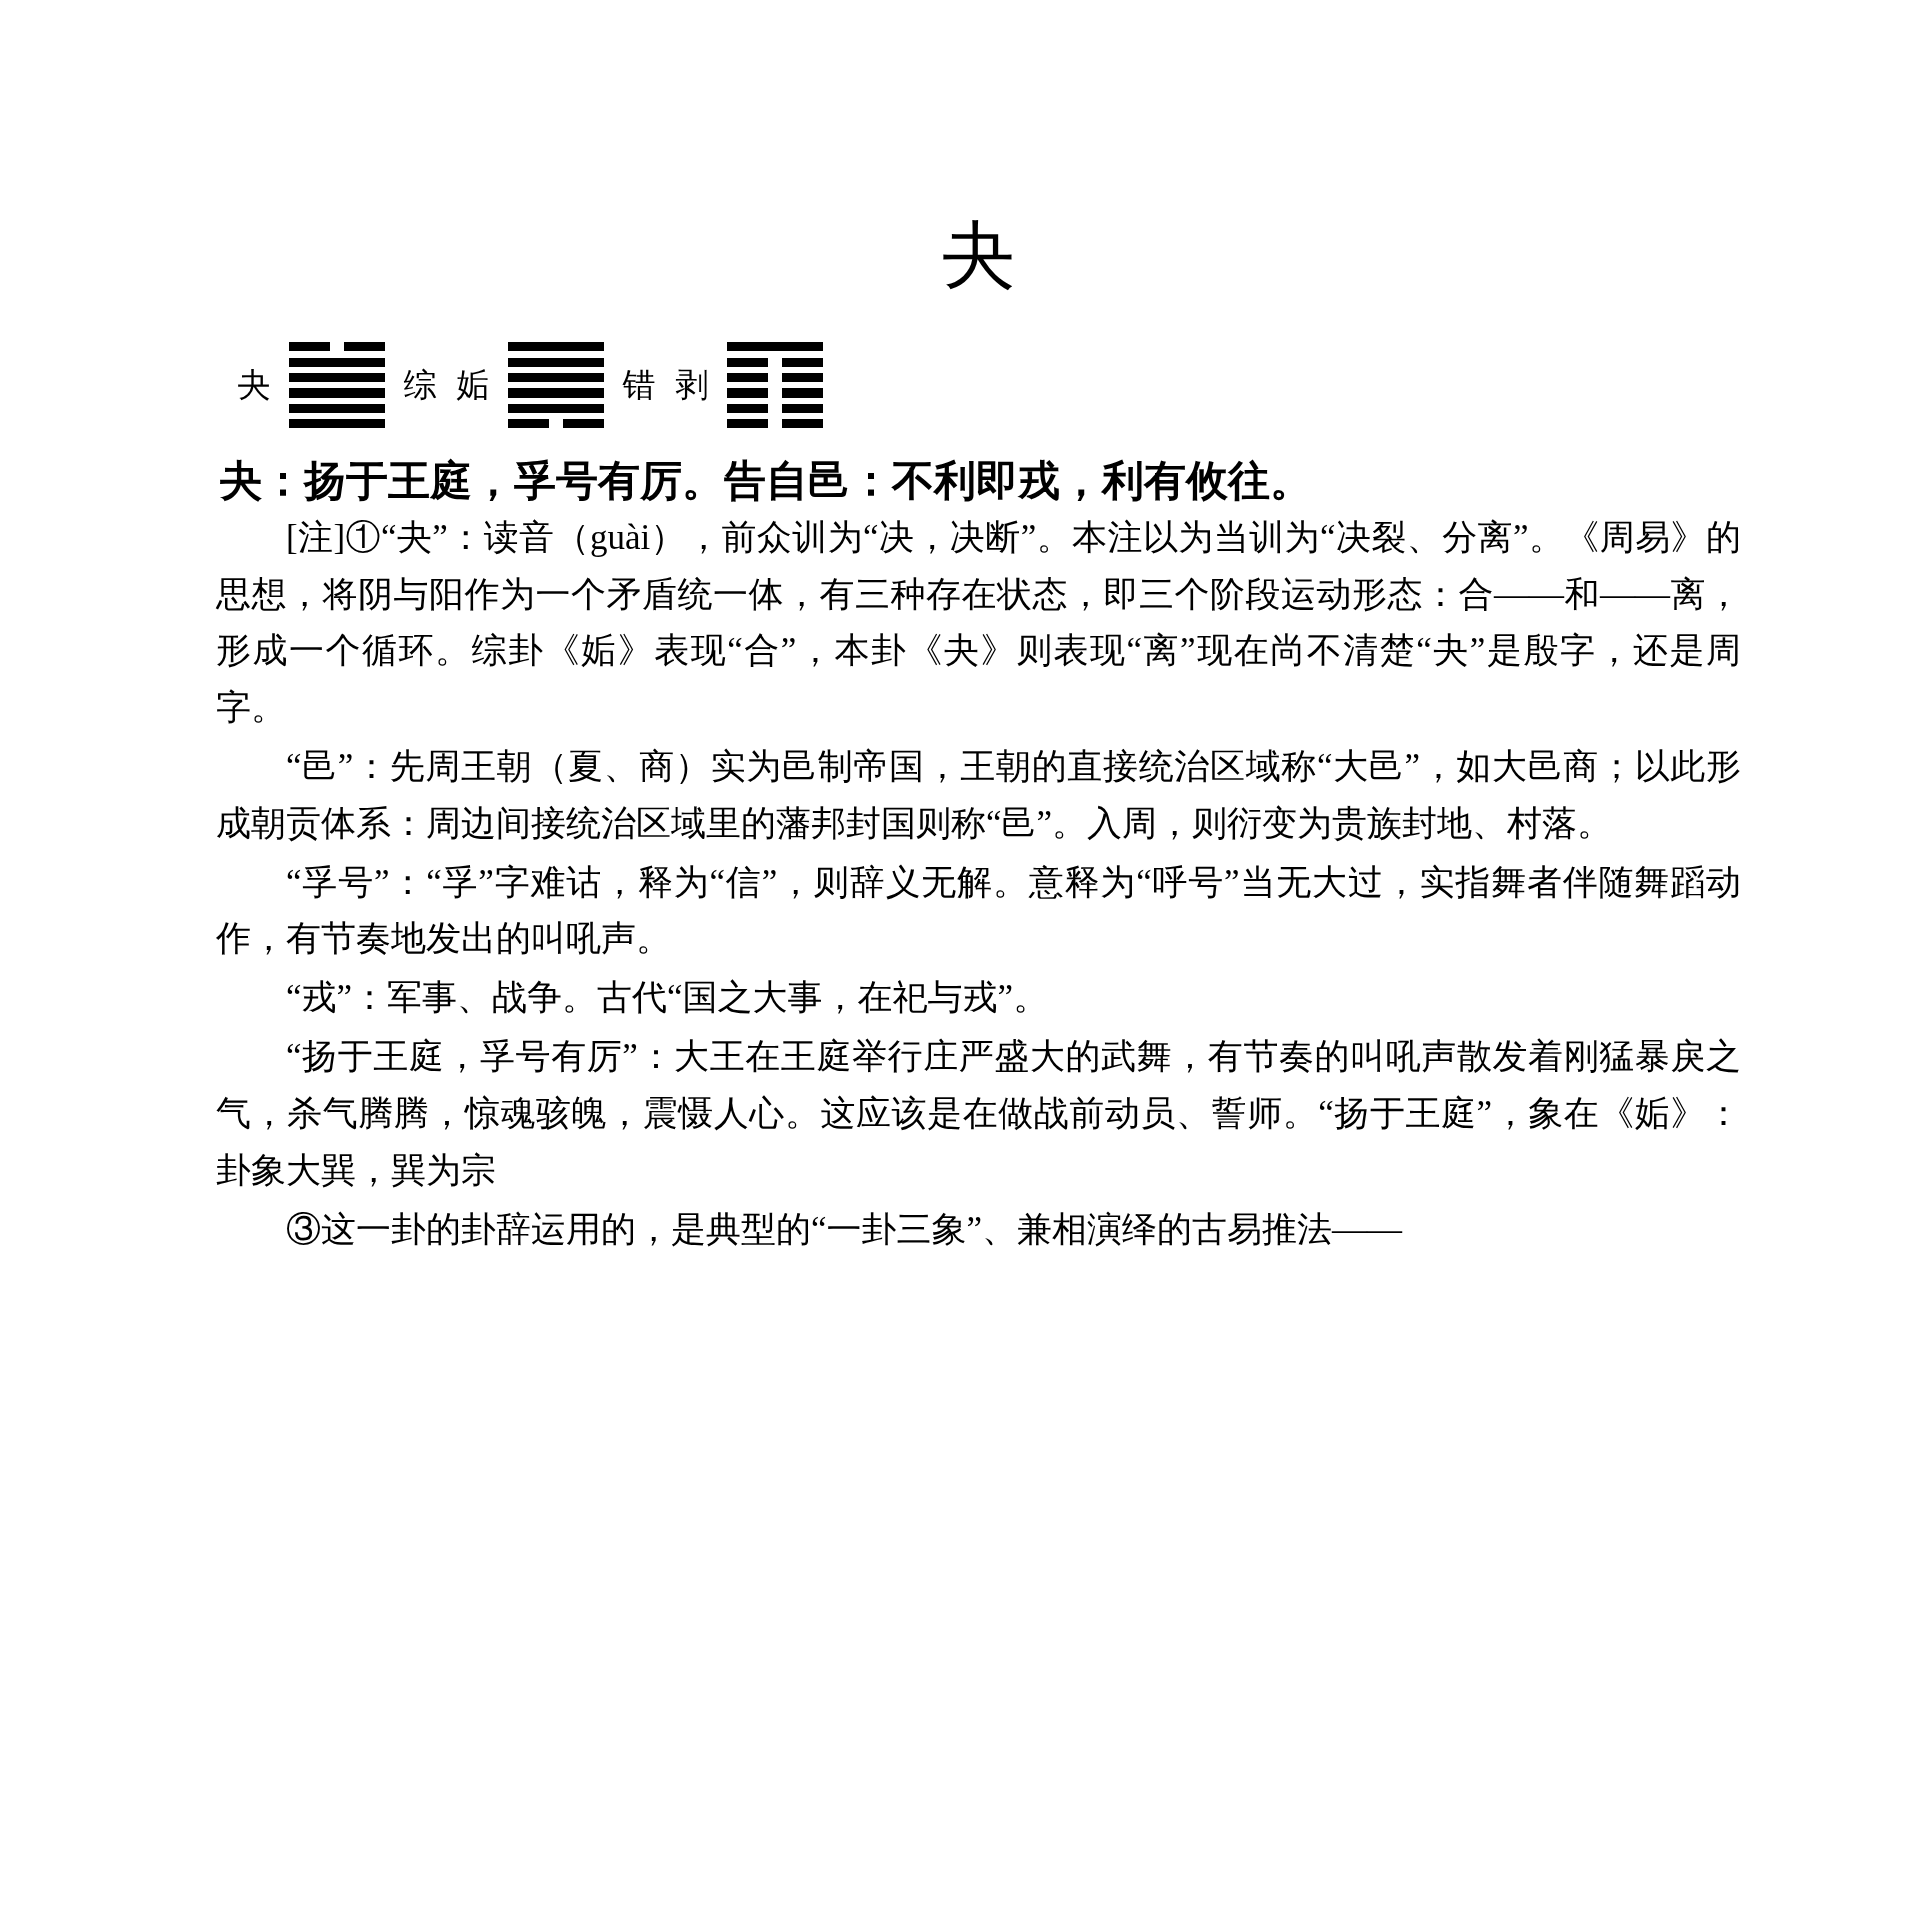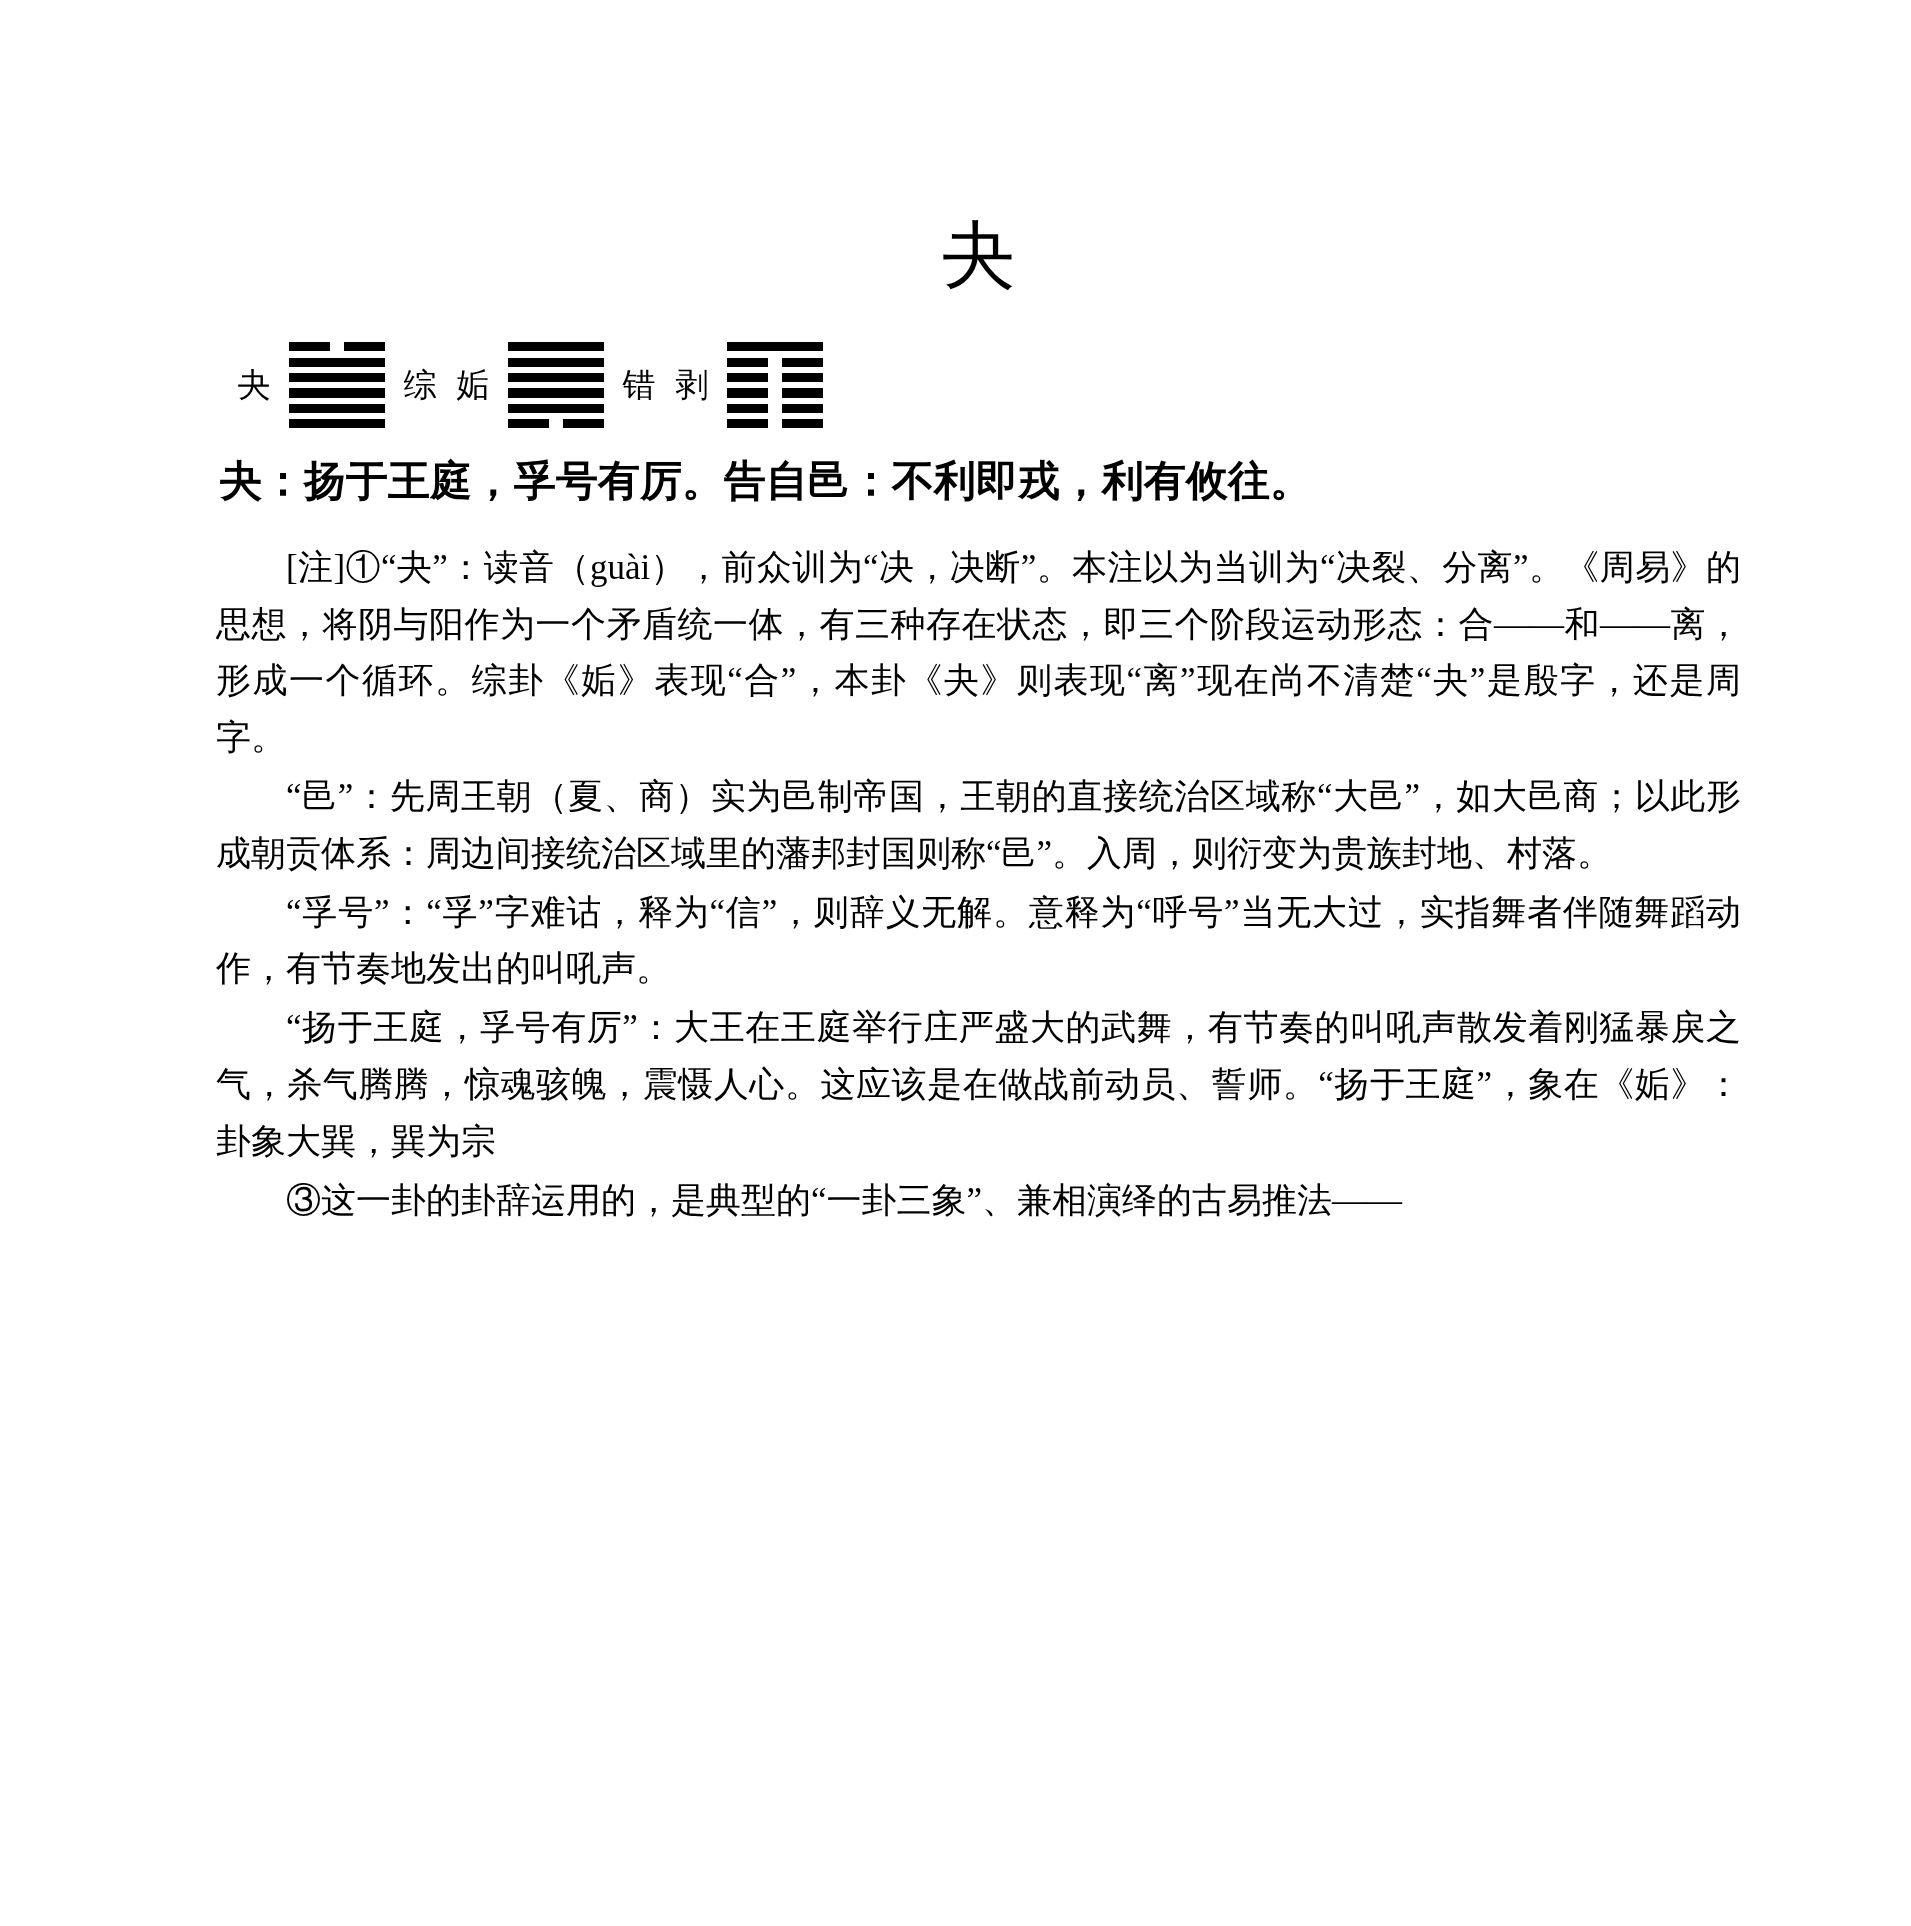--- a/index.html
+++ b/index.html
@@ -83,21 +83,20 @@
     font-weight: bold;
     line-height: 1.35;
     margin-top: 25px;
     margin-left: 3.9px;
     letter-spacing: 0px;
     white-space: nowrap;
   }
 
   
   .body-block {
-    margin-top: 30px;
   }
   p.para {
     font-size: 35px;
     line-height: 1.62;
     margin: 0 0 2.3px 0;
     text-align: justify;
     text-justify: inter-character;
     text-indent: 2em;
     letter-spacing: 0;
     word-break: break-all;
@@ -190,20 +189,21 @@
           </span>
       </span>
     </div>
 
     <div class="statement">夬：扬于王庭，孚号有厉。告自邑：不利即戎，利有攸往。</div>
 
     <div class="body-block">
       <p class="para">[注]①“夬”：读音（guài），前众训为“决，决断”。本注以为当训为“决裂、分离”。《周易》的思想，将阴与阳作为一个矛盾统一体，有三种存在状态，即三个阶段运动形态：合——和——离，形成一个循环。综卦《姤》表现“合”，本卦《夬》则表现“离”现在尚不清楚“夬”是殷字，还是周字。</p>
       <p class="para">“邑”：先周王朝（夏、商）实为邑制帝国，王朝的直接统治区域称“大邑”，如大邑商；以此形成朝贡体系：周边间接统治区域里的藩邦封国则称“邑”。入周，则衍变为贵族封地、村落。</p>
       <p class="para">“孚号”：“孚”字难诂，释为“信”，则辞义无解。意释为“呼号”当无大过，实指舞者伴随舞蹈动作，有节奏地发出的叫吼声。</p>
+      <p class="para">“戎”：军事、战争。古代“国之大事，在祀与戎”。</p>
       <p class="para">“扬于王庭，孚号有厉”：大王在王庭举行庄严盛大的武舞，有节奏的叫吼声散发着刚猛暴戾之气，杀气腾腾，惊魂骇魄，震慑人心。这应该是在做战前动员、誓师。“扬于王庭”，象在《姤》：卦象大巽，巽为宗</p>
       <p class="para">③这一卦的卦辞运用的，是典型的“一卦三象”、兼相演绎的古易推法——</p>
     </div>
 
   </div>
 
 </div>
 
 
 </body></html>

